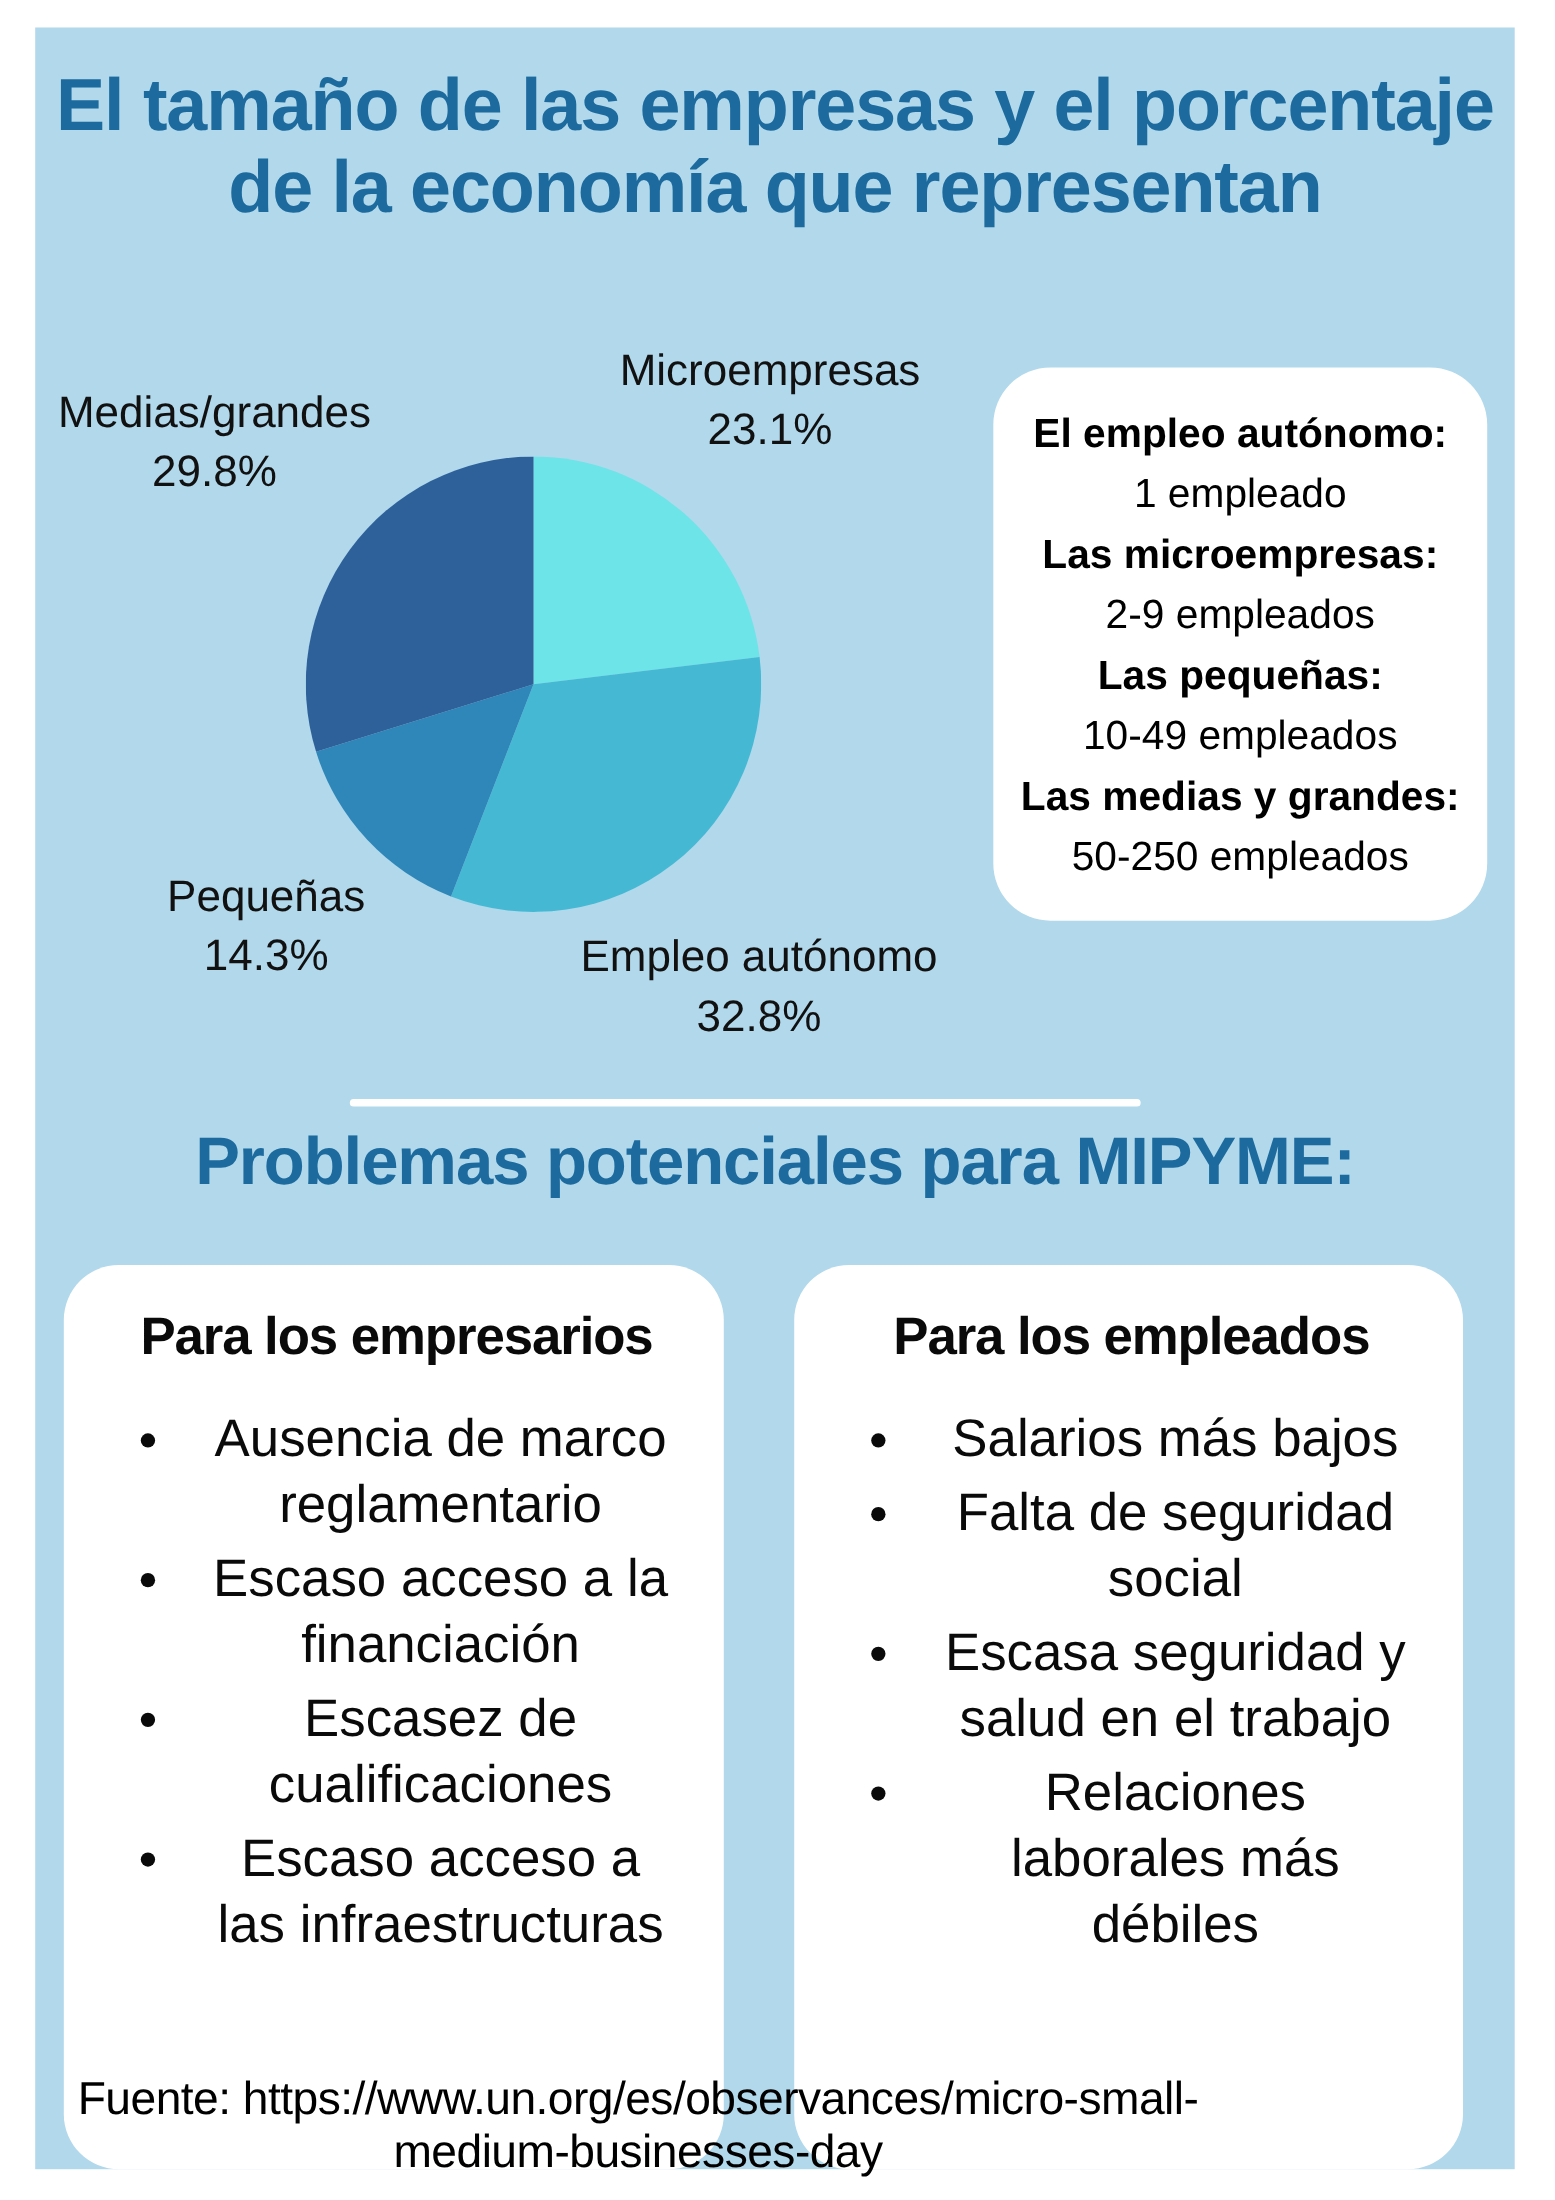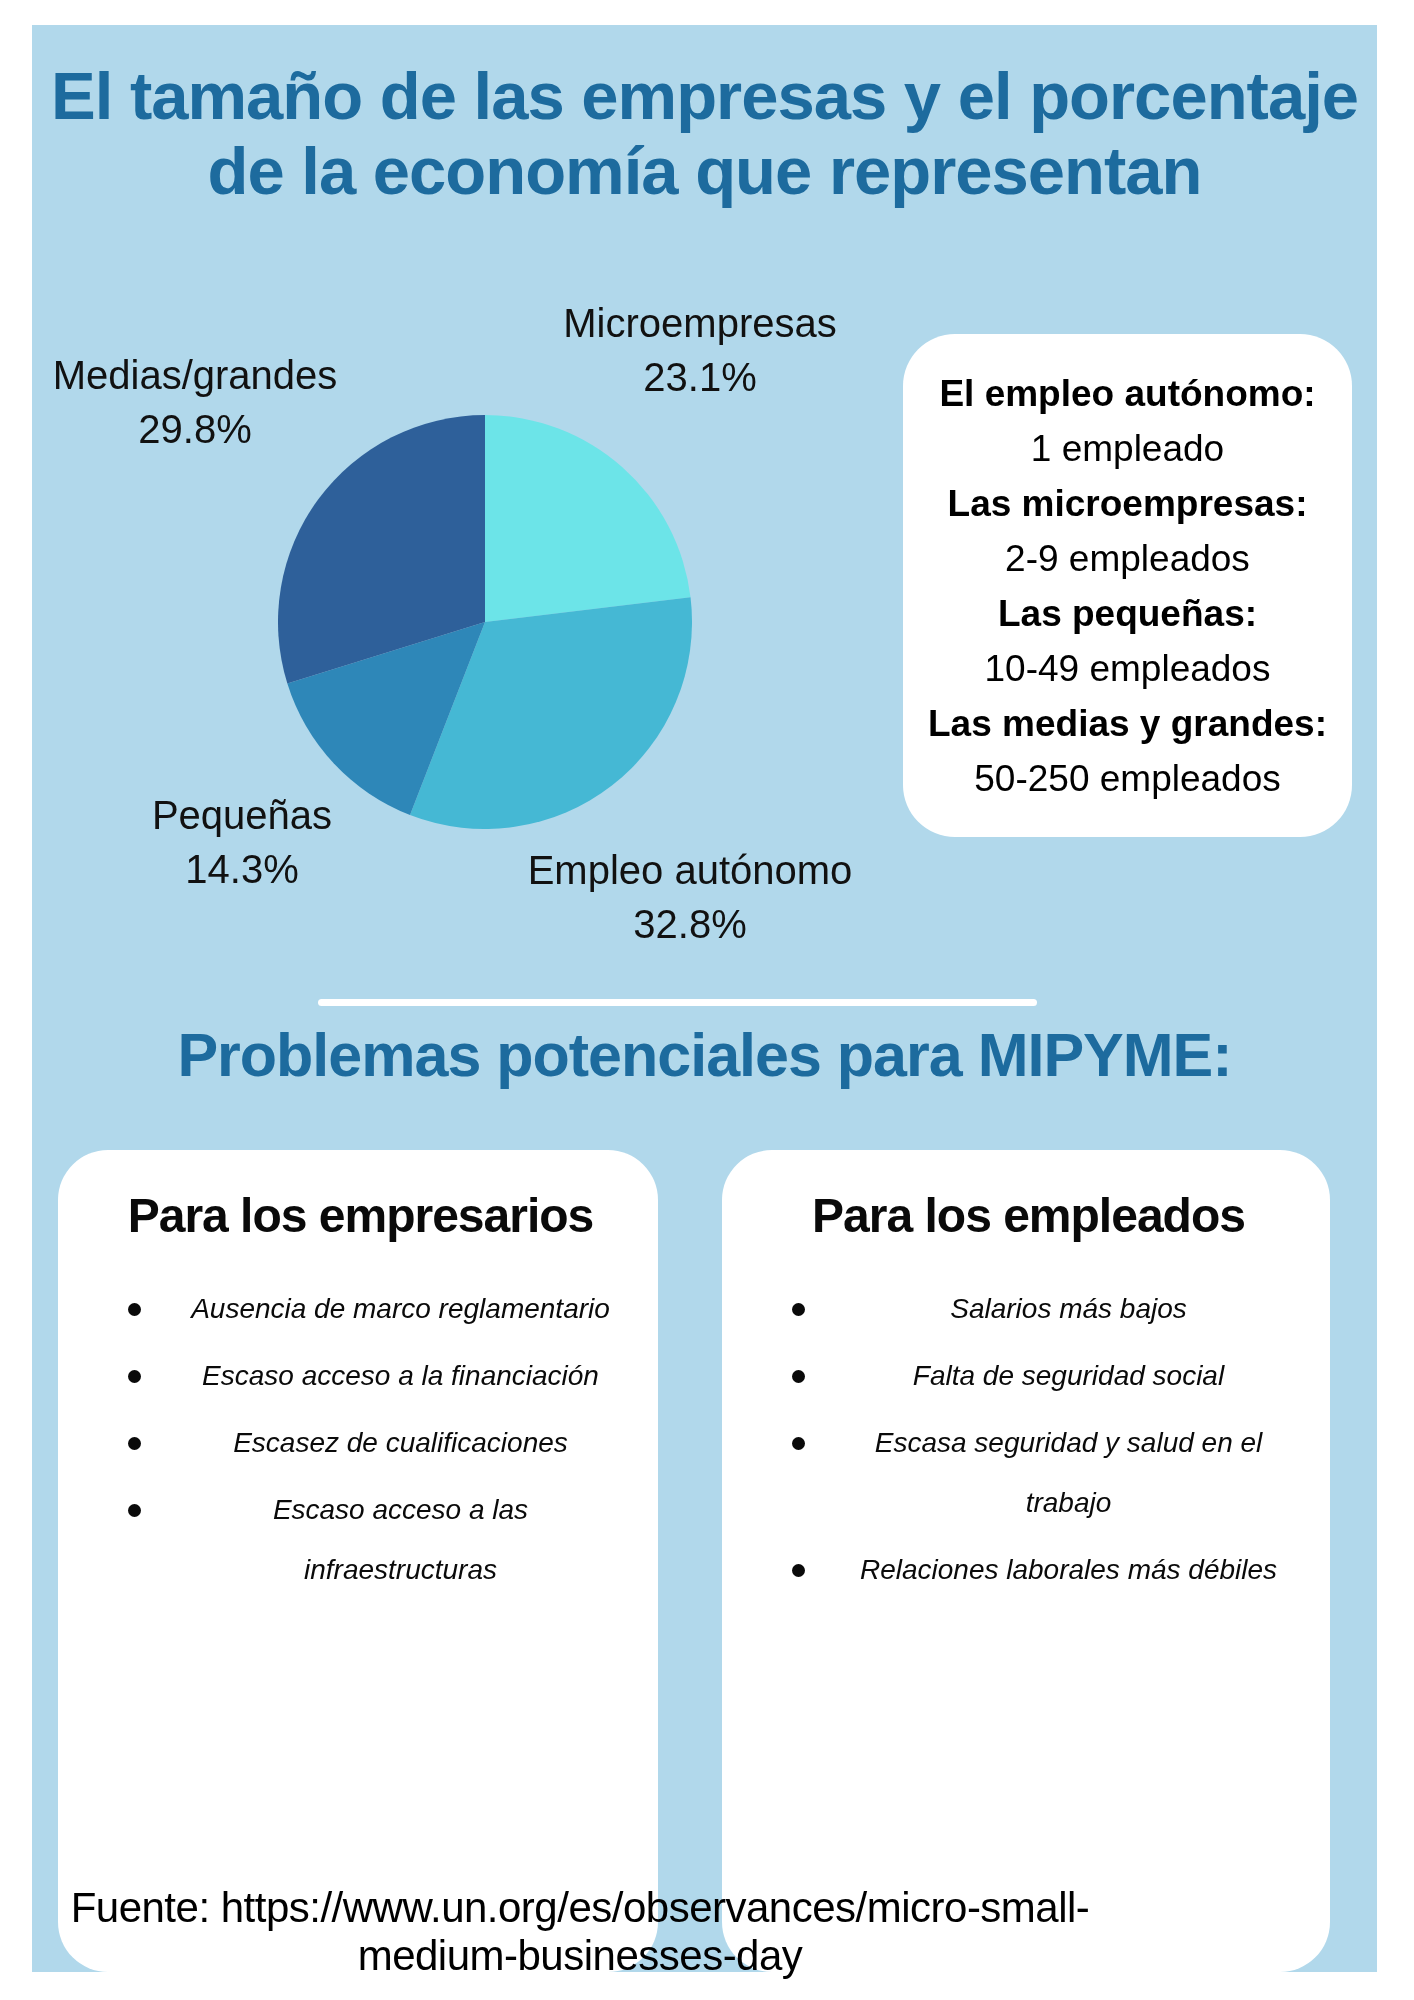--- a/index.html
+++ b/index.html
@@ -33,21 +33,21 @@
     left: 278px; top: 415px;
     width: 414px; height: 414px;
   }
   .pie-label {
     position: absolute;
     text-align: center;
     color: #111111;
     font-size: 40px;
     line-height: 54px;
   }
-  #lbl-micro   { left: 545px; top: 296px; width: 310px; }
+  #lbl-micro   { left: 545px; top: 310px; width: 310px; }
   #lbl-medias  { left:  40px; top: 348px; width: 310px; }
   #lbl-peq     { left: 112px; top: 788px; width: 260px; }
   #lbl-empleo  { left: 510px; top: 843px; width: 360px; }
   .legend-box {
     position: absolute;
     left: 903px; top: 334px;
     width: 449px; height: 503px;
     background: #ffffff;
     border-radius: 52px;
     box-sizing: border-box;
@@ -94,23 +94,22 @@
     margin: 0 0 36px 0;
     text-align: center;
     font-size: 48px;
     font-weight: bold;
     letter-spacing: -1px;
   }
   ul.bullets {
     list-style: none;
     margin: 0;
     padding: 0;
-    font-size: 28px;
+    font-size: 48px;
     line-height: 60px;
-    font-style: italic;
   }
   ul.bullets li {
     position: relative;
     padding-left: 85px;
     padding-right: 5px;
     text-align: center;
     margin-bottom: 7px;
   }
   ul.bullets li::before {
     content: "";

